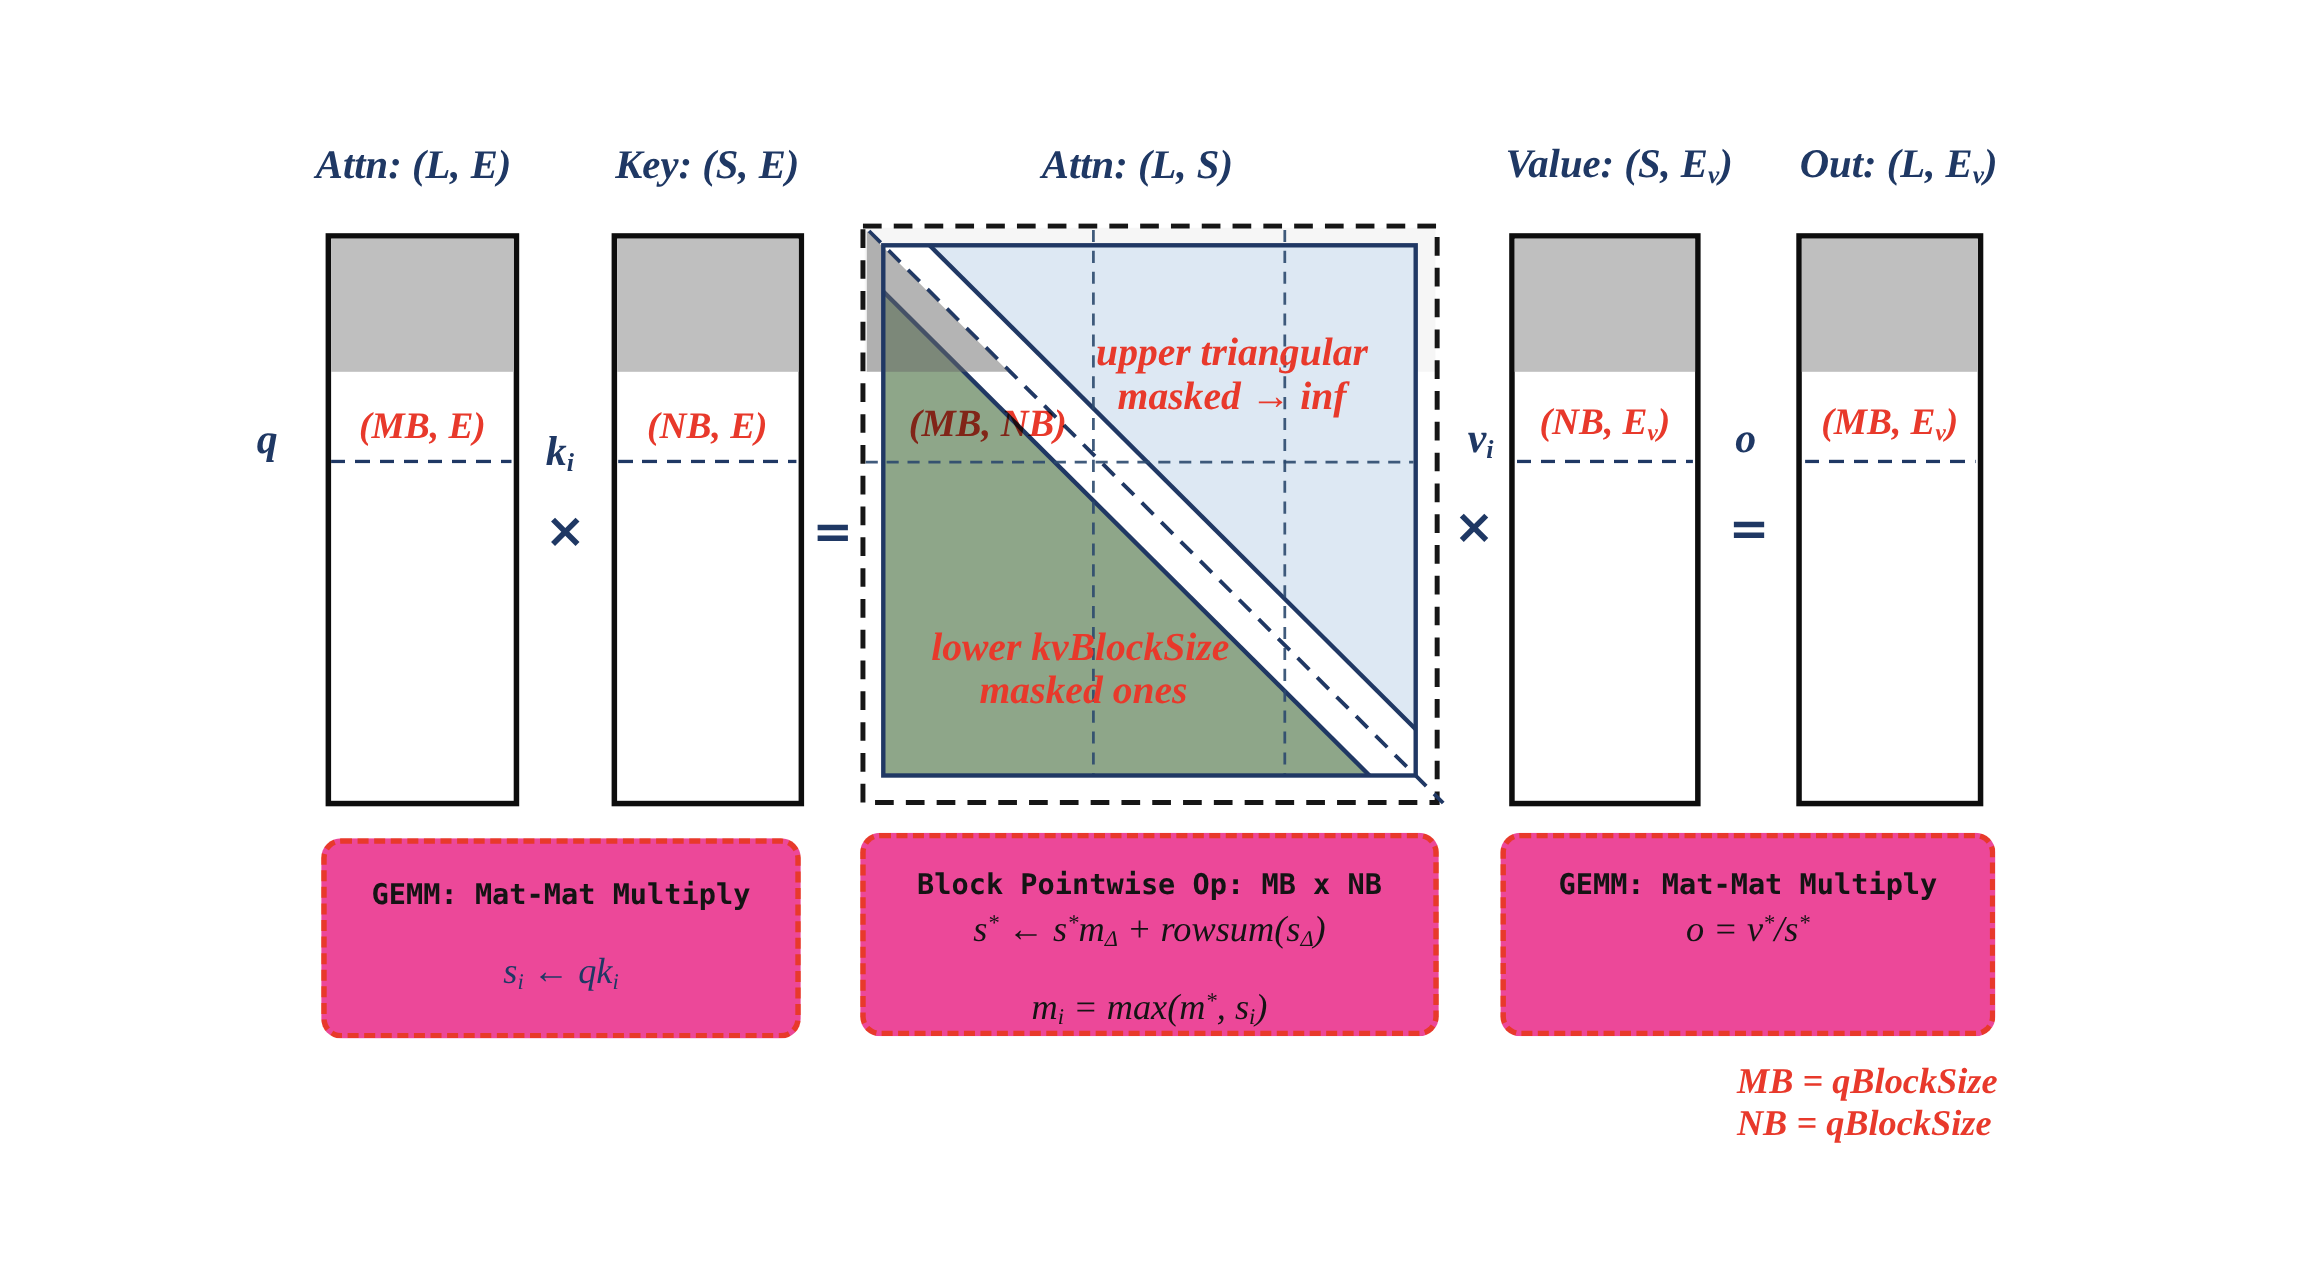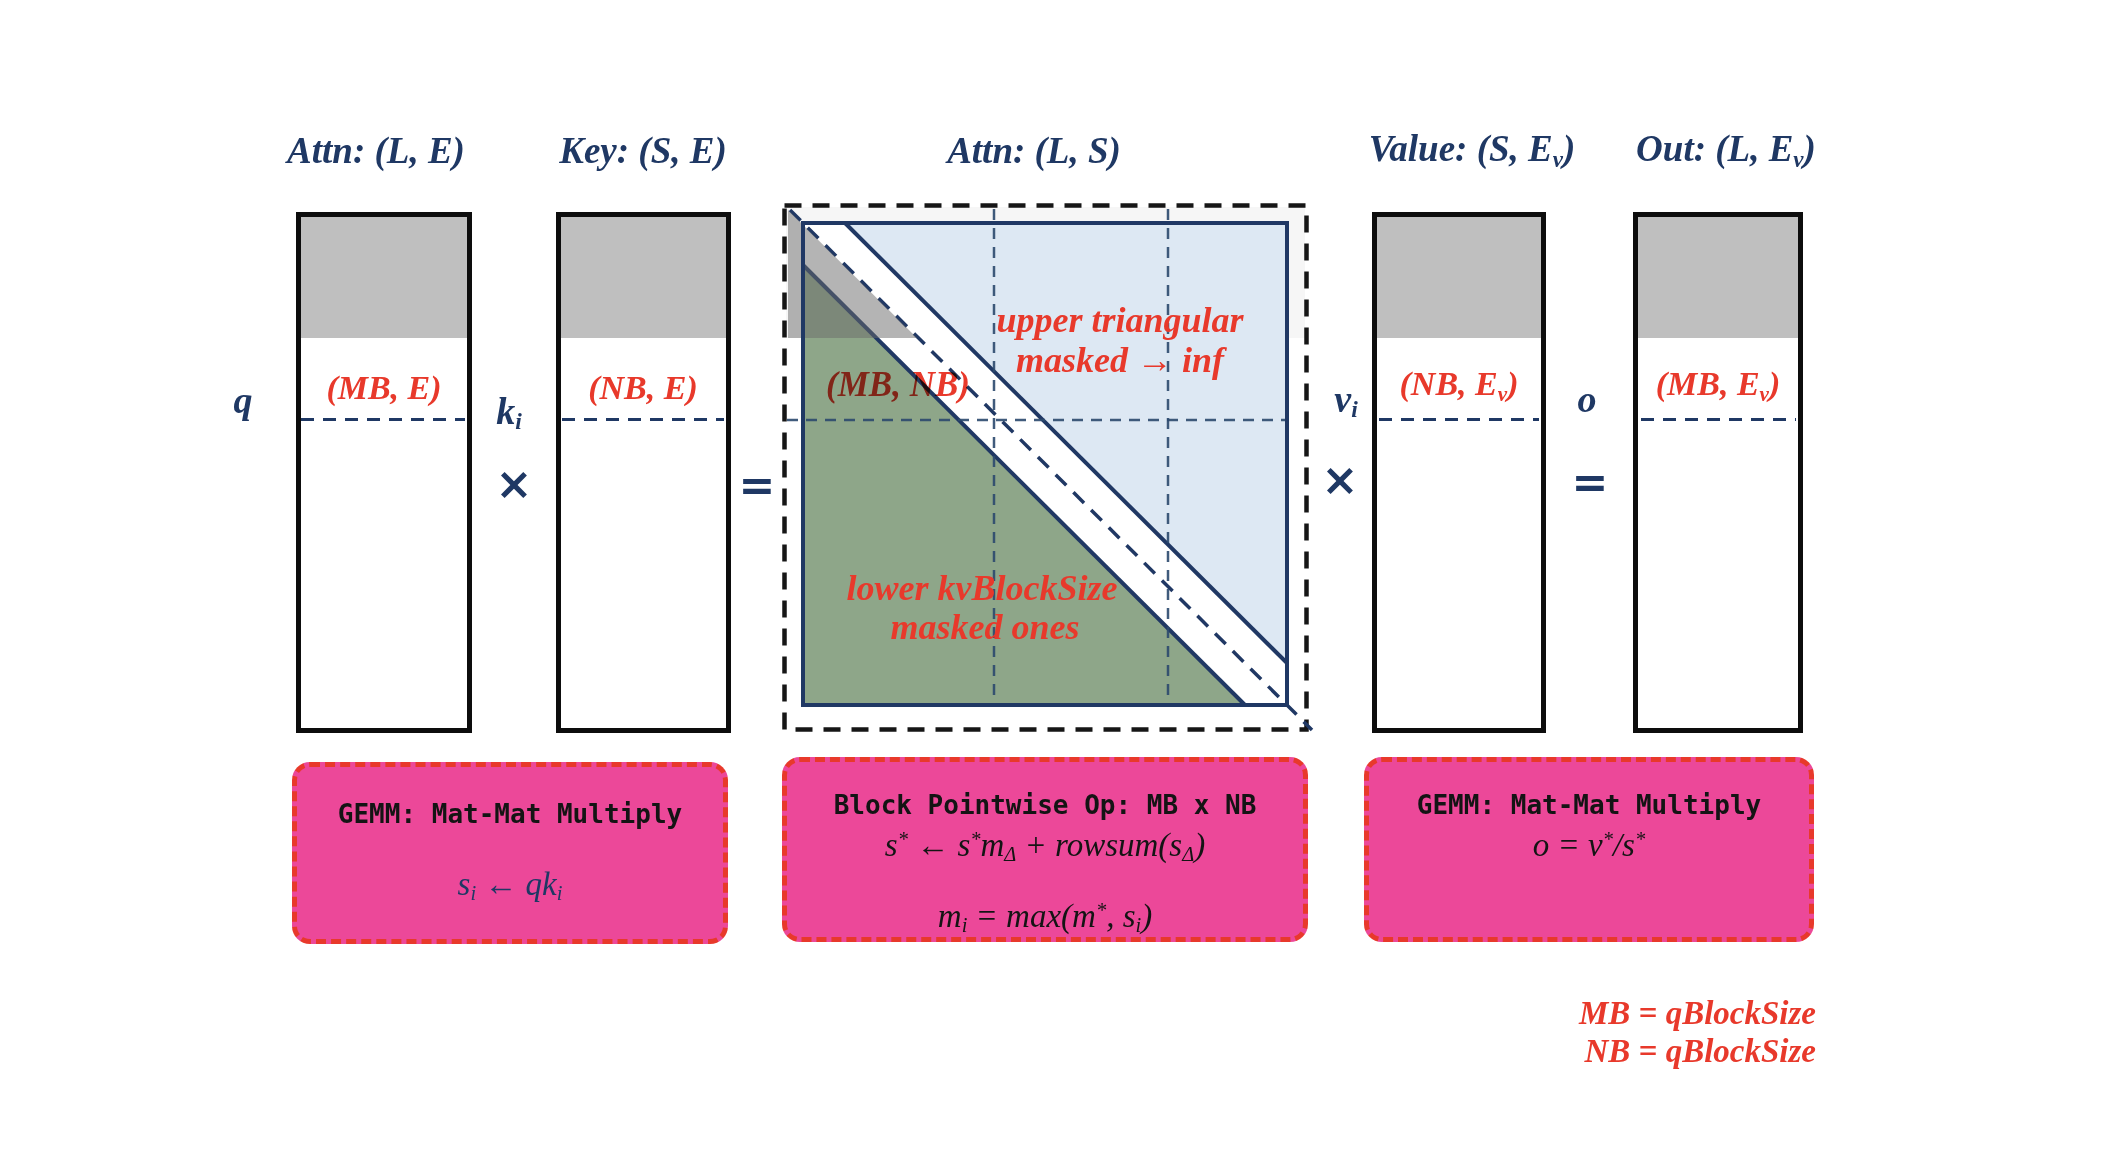--- a/index.html
+++ b/index.html
@@ -41,21 +41,21 @@
   .opbox{position:absolute;background:#ec4899;border:5px dashed #e8392b;border-radius:18px;
          box-sizing:border-box;display:flex;flex-direction:column;align-items:center;}
   .opbox .title{font-family:"DejaVu Sans Mono",monospace;font-weight:bold;font-size:26px;
                 color:#141414;line-height:26px;white-space:nowrap;}
   .formula{font-style:italic;font-size:33px;color:#141414;line-height:42px;white-space:nowrap;}
   .formula.navy{color:#1f3864;}
   sub{font-size:62%;vertical-align:-0.25em;}
   sup{font-size:62%;vertical-align:0.5em;}
 
   
-  .legend{position:absolute;top:994px;right:286px;text-align:right;}
+  .legend{position:absolute;top:965px;right:286px;}
   .legend div{font-style:italic;font-weight:bold;font-size:33px;color:#e8392b;
               line-height:38px;white-space:nowrap;}
 
   .attnsvg{position:absolute;left:780px;top:203px;}
 </style>
 </head>
 <body>
 
 <div class="stage">
 

